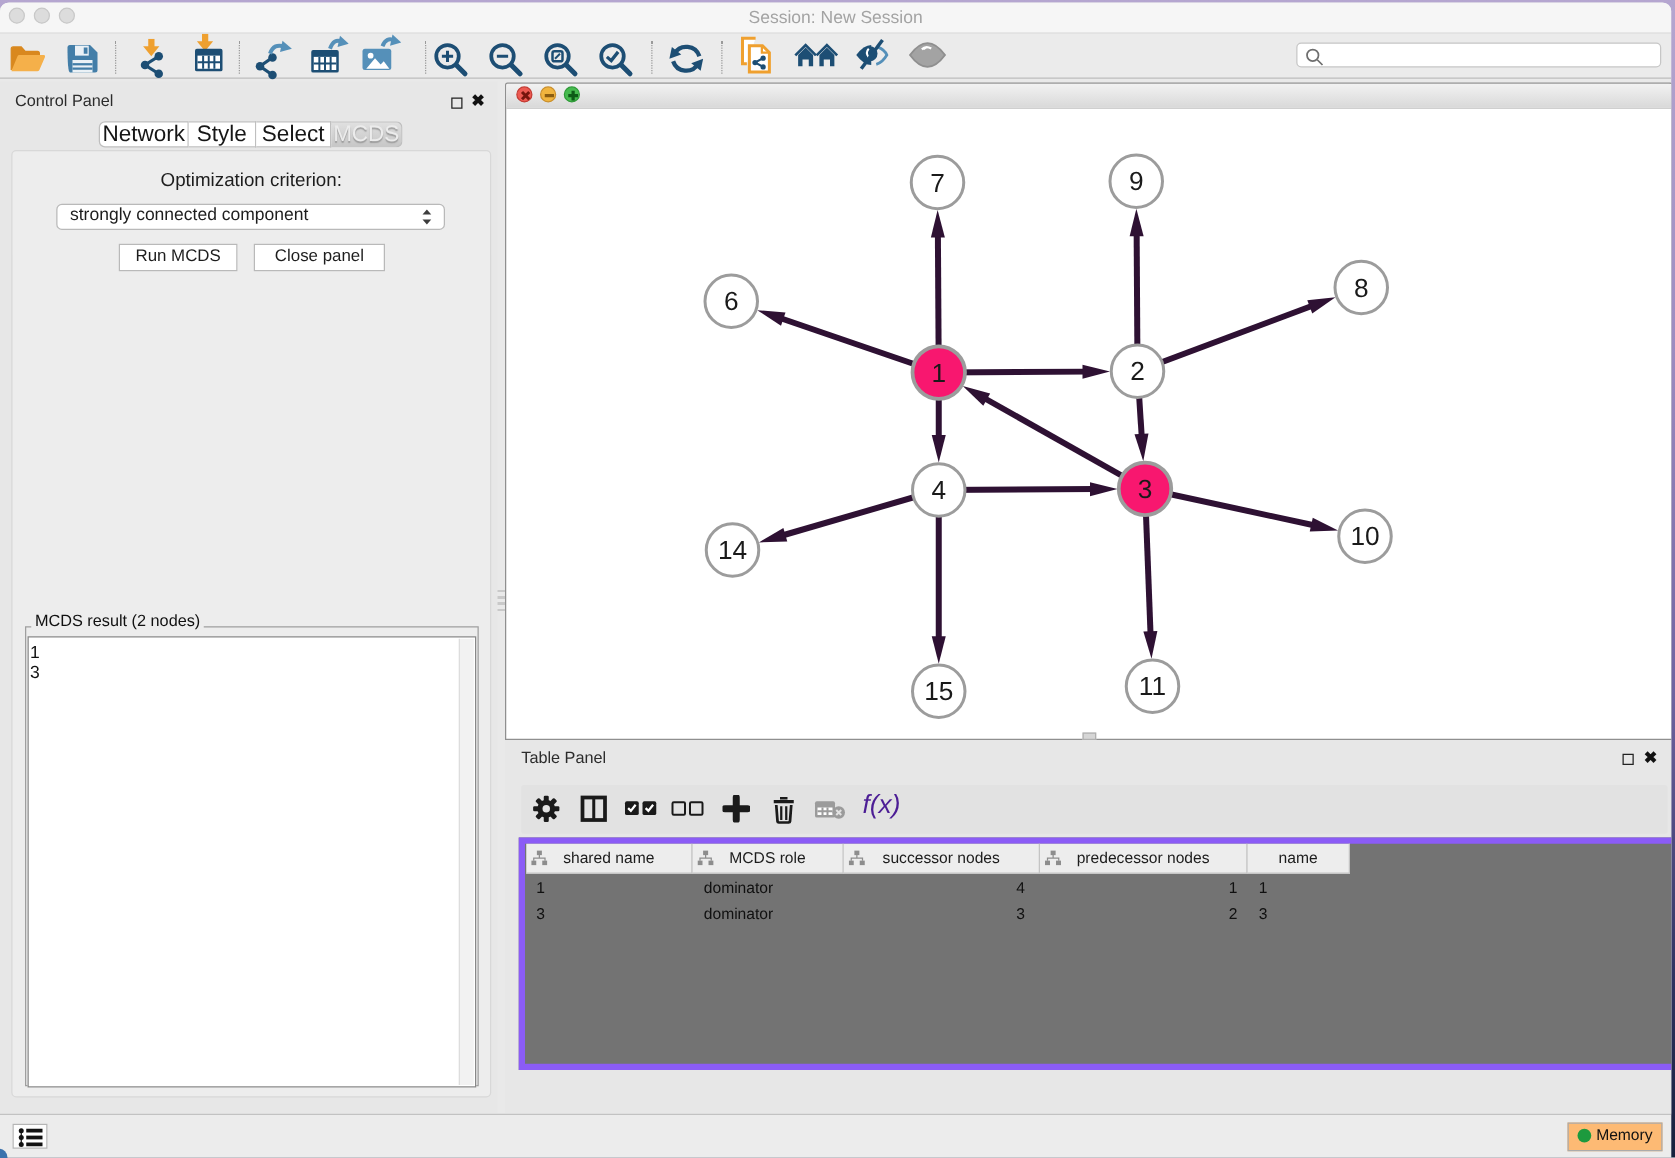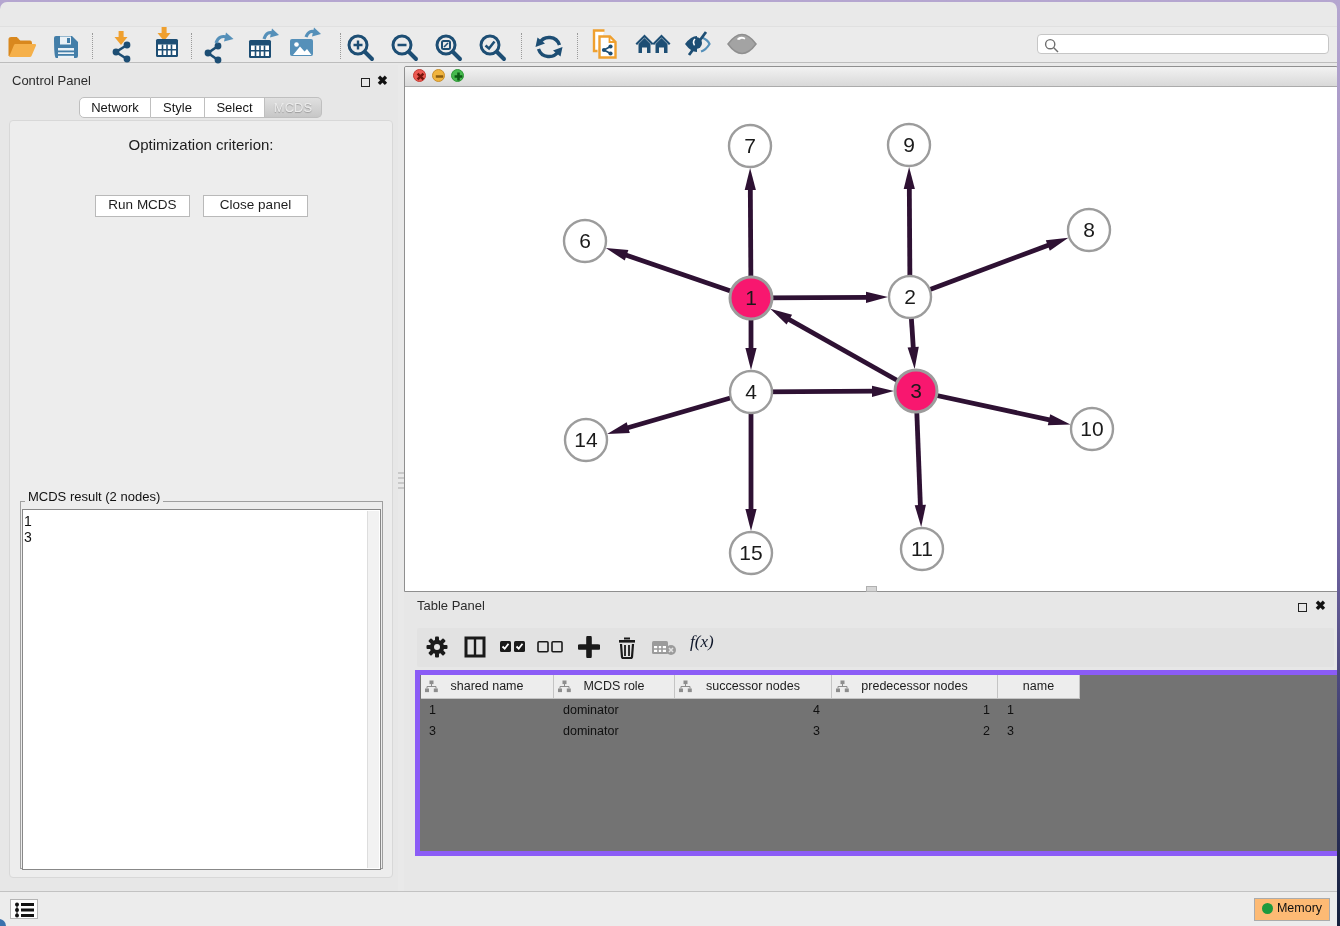--- a/index.html
+++ b/index.html
@@ -16,21 +16,21 @@
 #toolbar { position:absolute; left:0; top:24px; width:100%; height:37px; background:#ebebeb; border-top:1px solid #e0e0e0; border-bottom:1px solid #bdbdbd; }
 .ticon { position:absolute; top:8px; }
 .tsep { position:absolute; top:6px; height:26px; width:1px; border-left:1px dotted #9a9a9a; }
 #search { position:absolute; left:1037px; top:7px; width:292px; height:20px; background:#fff; border:1px solid #c6c6c6; border-radius:4px; }
 
 #cp { position:absolute; left:0; top:63px; width:398px; height:828px; background:#e7e7e7; }
 #cp-title { position:absolute; left:12px; top:8px; font-size:13px; color:#2c2c2c; }
 .float-btn { position:absolute; top:13px; width:9px; height:9px; border:1.8px solid #222; }
 .close-x { position:absolute; top:8px; font-size:13px; font-weight:bold; color:#111; }
 .tabs { position:absolute; display:flex; }
-.tab { height:21px; line-height:19px; font-size:13px; color:#161616; background:#fff; border:1px solid #bfbfbf; border-left:none; padding:0; text-align:center; }
+.tab { height:21px; line-height:19px; font-size:18px; color:#161616; background:#fff; border:1px solid #bfbfbf; border-left:none; padding:0; text-align:center; }
 .tab.first { border-left:1px solid #bfbfbf; border-radius:5px 0 0 5px; }
 .tab.last { border-radius:0 5px 5px 0; }
 .tab.sel { background:linear-gradient(#e0e0e0,#c7c7c7); color:#ececec; text-shadow:0 1px 1px #9a9a9a; }
 #cp-body { position:absolute; left:9px; top:55px; width:384px; height:758px; background:#ededed; border:1px solid #d8d8d8; border-radius:4px; }
 #opt-label { position:absolute; left:0; top:15px; width:100%; text-align:center; font-size:15px; color:#1d1d1d; }
 #opt-select { position:absolute; left:35px; top:42px; width:311px; height:21px; background:#fff; border:1px solid #b9b9b9; border-radius:4.5px; font-size:14px; color:#1d1d1d; line-height:15px; padding-left:10px; }
 .btn { position:absolute; top:74px; height:22px; background:#fff; border:1px solid #b9b9b9; border-radius:0; font-size:13.5px; color:#1d1d1d; text-align:center; line-height:18px; }
 #mcds-group { position:absolute; left:10px; top:380px; width:363px; height:368px; border:1px solid #9f9f9f; }
 #mcds-label { position:absolute; left:4px; top:-13px; background:#ededed; padding:0 3px; font-size:13px; color:#111; }
 #mcds-text { position:absolute; left:1px; top:7px; width:359px; height:361px; background:#fff; border:1px solid #888; font-size:14px; color:#111; padding:3px 0 0 1px; line-height:16px; }
@@ -53,20 +53,26 @@
 #status { position:absolute; left:0; top:889px; width:100%; height:35px; background:#ececec; border-top:1px solid #c2c2c2; }
 #listbtn { position:absolute; left:10px; top:7px; width:28px; height:20px; background:#fdfdfd; border:1px solid #b5b5b5; }
 #membtn { position:absolute; left:1254px; top:6px; width:76px; height:23px; background:#fdba74; border:1px solid #ababab; font-size:12.5px; color:#111; text-align:center; line-height:19px; }
 #memdot { display:inline-block; width:11px; height:11px; border-radius:50%; background:#1d9a3e; vertical-align:-1.5px; margin-right:4px; }
 </style>
 </head>
 <body>
 <div id="wall"></div>
 <div style="position:absolute;left:-8px;top:919px;width:14px;height:14px;border-radius:50%;background:#3a72ad;z-index:5"></div>
 <div id="win">
+  <div id="titlebar">
+    <div class="tl" style="left:7px"></div>
+    <div class="tl" style="left:27px"></div>
+    <div class="tl" style="left:47px"></div>
+    <div id="title">Session: New Session</div>
+  </div>
   <div id="toolbar">
     <svg class="ticon" style="left:6px;top:6px;" width="32" height="28" viewBox="0 0 32 28">
         <path d="M3 23 L3 6 Q3 4.5 4.5 4.5 L11 4.5 L14 8 L24 8 Q25.5 8 25.5 9.5 L25.5 12" fill="#d9881e" stroke="#d9881e"></path>
 <path d="M3.2 23.5 L8 12 Q8.3 11 9.5 11 L29 11 Q30.5 11.1 30 12.5 L25.5 23 Q25 24 23.8 24 L4 24 Q3 24 3.2 23.5" fill="#f5b04a"></path>
       </svg>
 <svg class="ticon" style="left:51px;top:6px;" width="30" height="28" viewBox="0 0 30 28">
         <path d="M3 5 Q3 3 5 3 L21 3 L27 9 L27 23 Q27 25 25 25 L5 25 Q3 25 3 5" fill="#437ea8"></path>
 <rect x="9" y="3.5" width="11" height="8" fill="#eaf1f6"></rect>
         <rect x="16" y="5" width="3" height="5" fill="#437ea8"></rect>
 <rect x="7" y="15" width="16" height="10" fill="#eaf1f6"></rect>
@@ -183,20 +189,24 @@
     <div class="float-btn" style="left:361px"></div>
     <div class="close-x" style="left:377px">✖</div>
     <div class="tabs" style="left:79px; top:32px;">
       <div class="tab first" style="width:72px">Network</div>
       <div class="tab" style="width:54px">Style</div>
       <div class="tab" style="width:60px">Select</div>
       <div class="tab last sel" style="width:57px">MCDS</div>
     </div>
     <div id="cp-body">
       <div id="opt-label">Optimization criterion:</div>
+      <div id="opt-select">strongly connected component<svg width="9" height="13" viewBox="0 0 9 13" style="position:absolute;right:9px;top:3px">
+            <polygon points="4.5,0.5 8,4.5 1,4.5" fill="#3d3d3d"></polygon>
+            <polygon points="4.5,12.5 8,8.5 1,8.5" fill="#3d3d3d"></polygon>
+          </svg></div>
       <div class="btn" style="left:85px; width:95px;">Run MCDS</div>
       <div class="btn" style="left:193px; width:105px;">Close panel</div>
       <div id="mcds-group">
         <div id="mcds-label">MCDS result (2 nodes)</div>
         <div id="mcds-text">1<br>3<div id="mcds-scroll"></div></div>
       </div>
     </div>
   </div>
   <div style="position:absolute;left:398px;top:470px;width:6px;height:17px;background:repeating-linear-gradient(180deg,#c9c9c9 0 2px,#e9e9e9 2px 5px)"></div>
   <div id="net">
@@ -316,21 +326,21 @@
 <path d="M9 10 V21 M13 10 V21" stroke="#1a1a1a" stroke-width="1.8"></path>
         </svg>
 <svg style="position:absolute;left:234px;top:9px" width="26" height="20" viewBox="0 0 26 20">
           <rect x="1" y="4" width="16" height="13" rx="1.5" fill="#9b9b9b"></rect>
 <rect x="3" y="9" width="12" height="6" fill="#fff"></rect>
 <rect x="3" y="9" width="12" height="6" fill="none" stroke="#9b9b9b" stroke-width="0"></rect>
 <path d="M3 12.0 h12 M7.0 9 v6 M11.0 9 v6" stroke="#9b9b9b" stroke-width="1.6"></path>
           <circle cx="20" cy="13" r="5" fill="#9b9b9b"></circle>
           <path d="M18 11 L22 15 M22 11 L18 15" stroke="#e2e2e2" stroke-width="1.6"></path>
         </svg>
-<div style="position:absolute;left:273px;top:4px;font-family:Liberation Serif, serif;font-style:italic;font-size:17px;color:#0f172a">f(x)</div>
+<div style="position:absolute;left:273px;top:4px;font-family:Liberation Sans, sans-serif;font-style:italic;font-size:21px;color:#4c1d95">f(x)</div>
       </div>
     <div id="tbl">
       <div class="th" style="left:1px;width:133px"><svg width="13" height="13" viewBox="0 0 13 13" style="position:absolute;left:4px;top:5px">
             <g fill="#8d8d8d">
               <rect x="4.5" y="0.5" width="4" height="3.6"></rect>
               <rect x="0" y="8.5" width="4" height="3.6"></rect>
               <rect x="8.8" y="8.5" width="4" height="3.6"></rect>
               <path d="M6.5 4 V6.5 M2 8.5 V6.5 H11 V8.5" stroke="#8d8d8d" fill="none"></path>
             </g>
           </svg>shared name</div>

